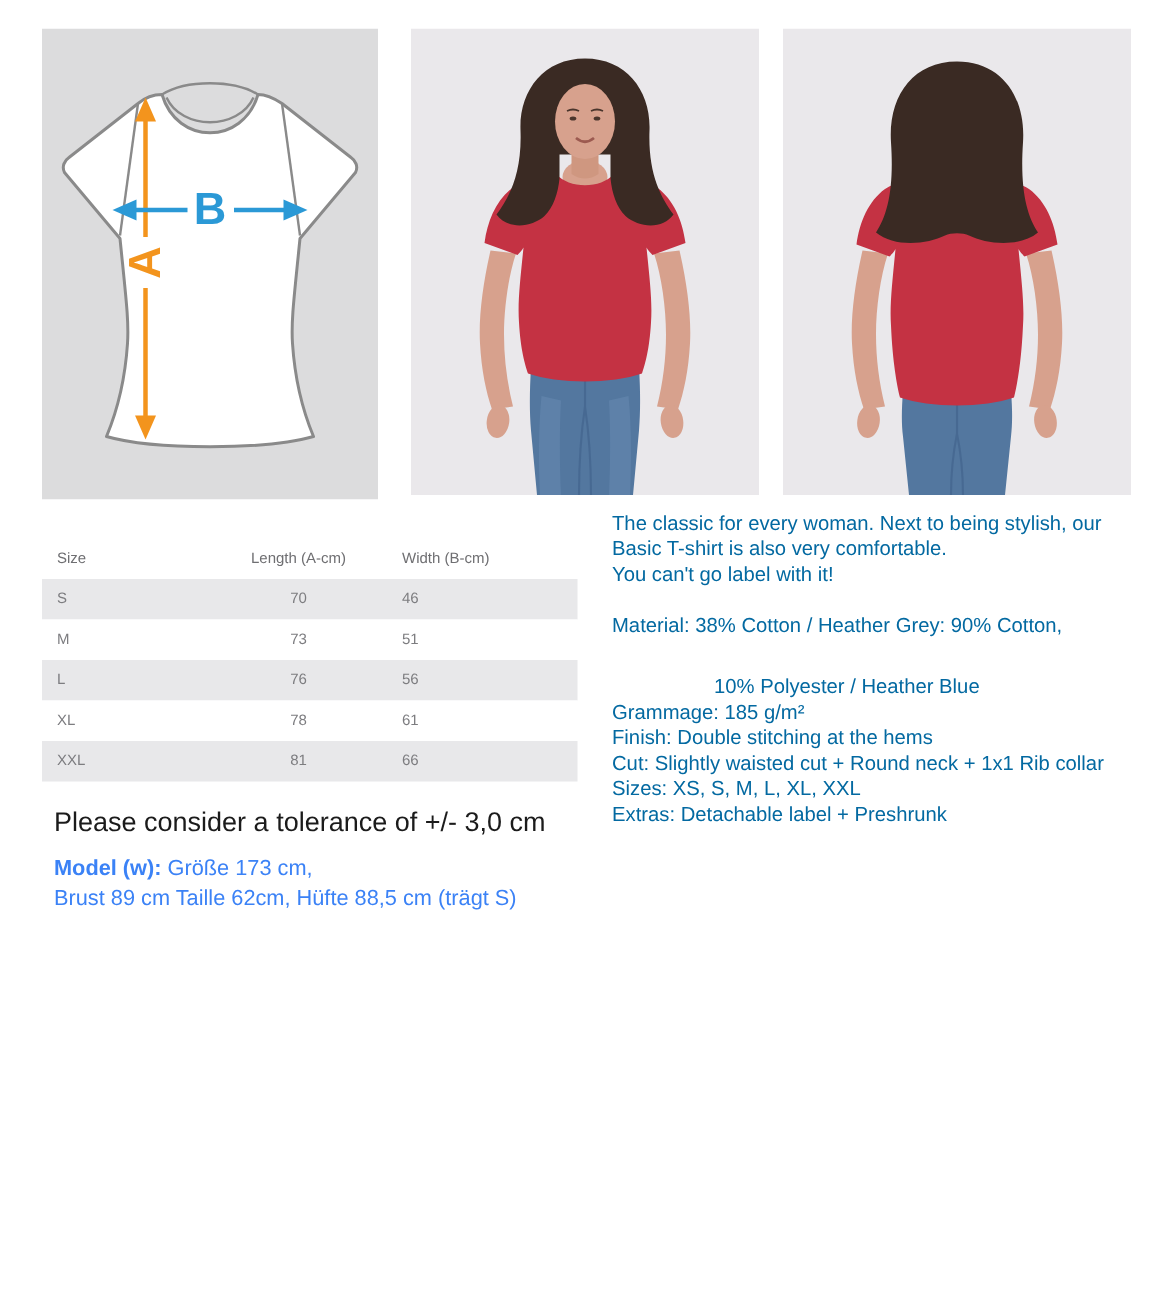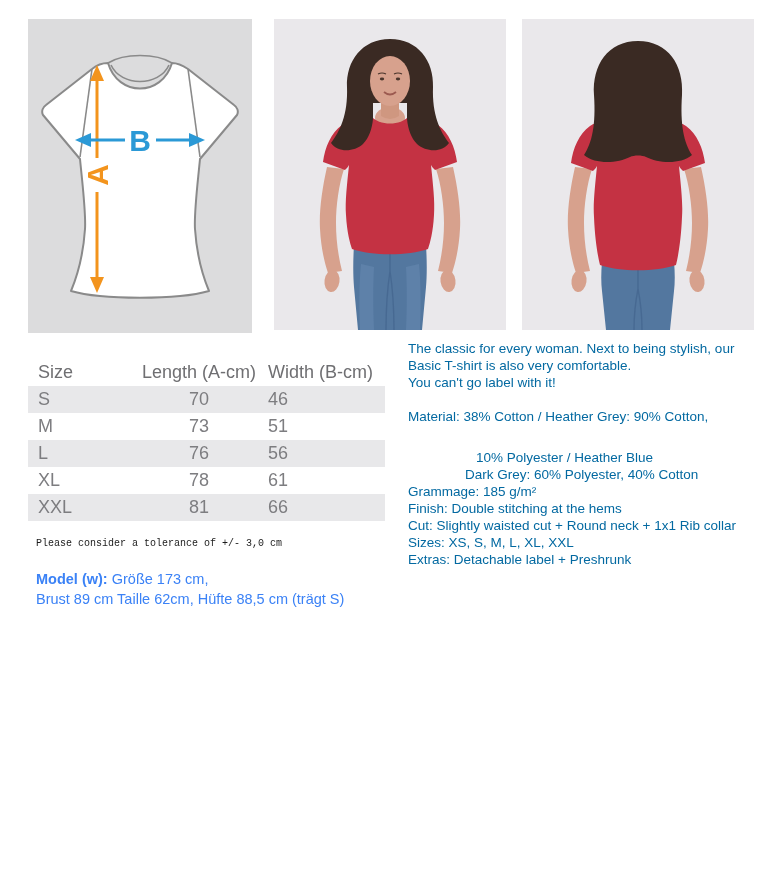--- a/index.html
+++ b/index.html
@@ -9,30 +9,30 @@
   }
   .abs { position:absolute; }
 
   
   .diagram-box { left:28px; top:19px; width:224px; height:314px; }
   .photo { top:19px; width:232px; height:311px; }
   .photo-front { left:274px; }
   .photo-back  { left:522px; }
 
   
-  .size-table { left:28px; top:358px; width:357px; font-size:18px; }
+  .size-table { left:28px; top:358px; width:357px; font-size:10px; }
   .thead { display:flex; height:28px; align-items:center; color:#6f6f72; background:#ffffff; }
   .trow  { display:flex; height:27px; align-items:center; color:#7d7d80; background:#ffffff; }
   .trow.stripe { background:#e8e8ea; }
   .c1 { width:102px; padding-left:10px; box-sizing:border-box; }
   .c2 { width:138px;text-align:center; }
   .c3 { flex:1; }
 
   
-  .tolerance { left:36px; top:538px; font-size:10px; color:#1b1b1b;font-family:Liberation Mono, monospace; }
+  .tolerance { left:36px; top:538px; font-size:18px; color:#1b1b1b; }
   .model     { left:36px; top:569px; font-size:14.5px; line-height:20px; color:#3b82f6; }
   .model b   { font-weight:bold; }
 
   
   .description { left:408px; top:340px; width:368px; font-size:13.5px; line-height:17px; color:#0369a1; }
   .desc-block2 { margin-top:17px; }
   .ind-a { padding-left:68px;margin-top:24px; }
   .ind-b { padding-left:57px; }
 </style>
 </head>
@@ -172,21 +172,20 @@
 
   <div class="abs description">
     <div>
       <div>The classic for every woman. Next to being stylish, our</div>
       <div>Basic T-shirt is also very comfortable.</div>
       <div>You can't go label with it!</div>
     </div>
     <div class="desc-block2">
       <div>Material: 38% Cotton / Heather Grey: 90% Cotton,</div>
       <div class="ind-a">10% Polyester / Heather Blue</div>
-      <div class="ind-b">Dark Grey: 60% Polyester, 40% Cotton</div>
       <div>Grammage: 185 g/m²</div>
       <div>Finish: Double stitching at the hems</div>
       <div>Cut: Slightly waisted cut + Round neck + 1x1 Rib collar</div>
       <div>Sizes: XS, S, M, L, XL, XXL</div>
       <div>Extras: Detachable label + Preshrunk</div>
     </div>
   </div>
 
 </div>
 

